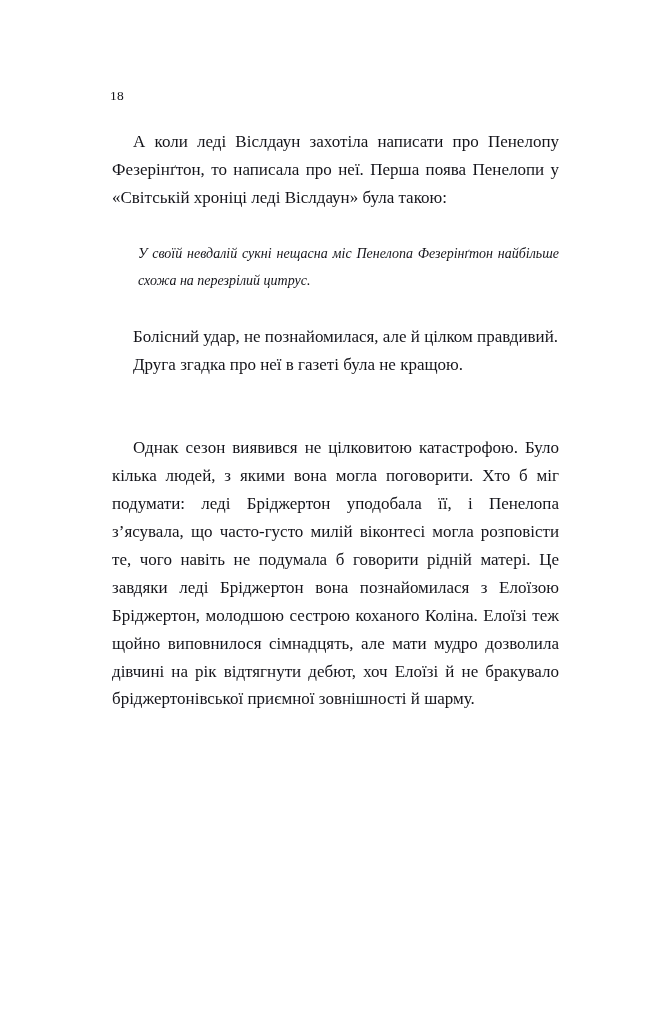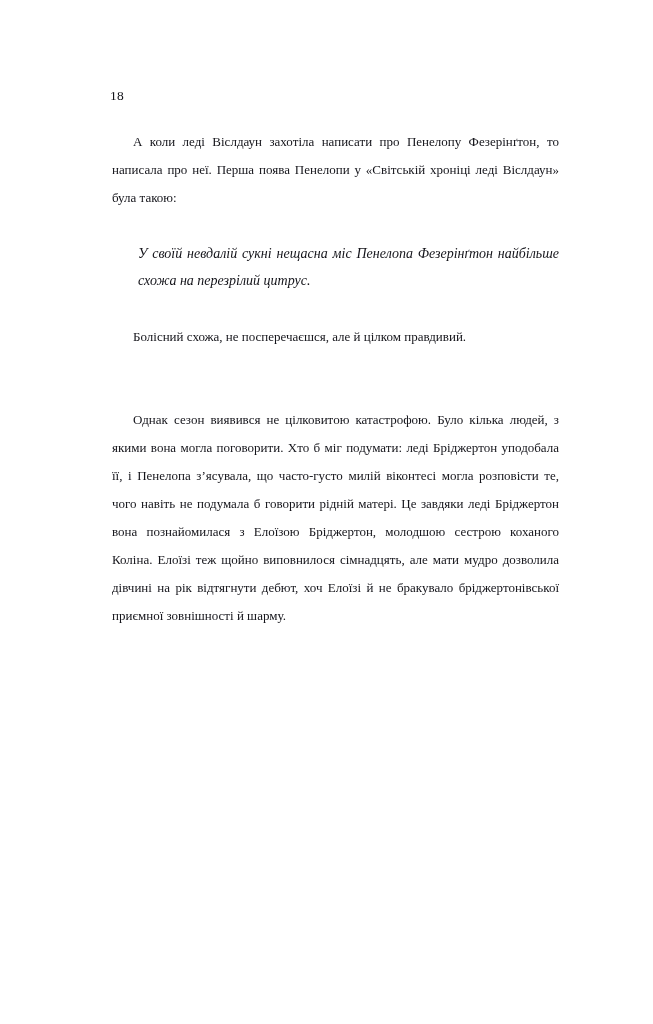--- a/index.html
+++ b/index.html
@@ -37,21 +37,21 @@
 
   .textblock {
     position: absolute;
     left: 112px;
     top: 128px;
     width: 447px;
   }
 
   p {
     margin: 0;
-    font-size: 13px;
+    font-size: 17px;
     line-height: 27.9px;
     text-align: justify;
     text-justify: inter-word;
     hyphens: manual;
     color: #14141a;
   }
 
   p.indent {
     text-indent: 21px;
   }
@@ -88,22 +88,23 @@
     <p class="indent">А коли леді Віслдаун захотіла написати про Пенелопу Фезерінґтон, то написала про неї. Перша поява Пенелопи у «Світській хроніці леді Віслдаун» була такою:</p>
 
     <div class="gap-before-quote"></div>
 
     <blockquote class="quote">
       <p>У своїй невдалій сукні нещасна міс Пенелопа Фезерінґтон найбільше схожа на перезрілий цитрус.</p>
     </blockquote>
 
     <div class="gap-after-quote"></div>
 
-    <p class="indent">Болісний схожа, не посперечаєшся, але й цілком правдивий.</p>
+    <p class="indent">Болісний удар, не познайомилася, але й цілком правдивий.</p>
 
+    <p class="indent">Друга згадка про неї в газеті була не кращою.</p>
 
     <div class="gap-before-quote"></div>
 
 
     <div class="gap-after-quote"></div>
 
 
     <p class="indent">Однак сезон виявився не цілковитою катастрофою. Було кілька людей, з якими вона могла поговорити. Хто б міг подумати: леді Бріджертон уподобала її, і Пенелопа з’ясувала, що часто-густо милій віконтесі могла розповісти те, чого навіть не подумала б говорити рідній матері. Це завдяки леді Бріджертон вона познайомилася з Елоїзою Бріджертон, молодшою сестрою коханого Коліна. Елоїзі теж щойно виповнилося сімнадцять, але мати мудро дозволила дівчині на рік відтягнути дебют, хоч Елоїзі й не бракувало бріджертонівської приємної зовнішності й шарму.</p>
 
 

